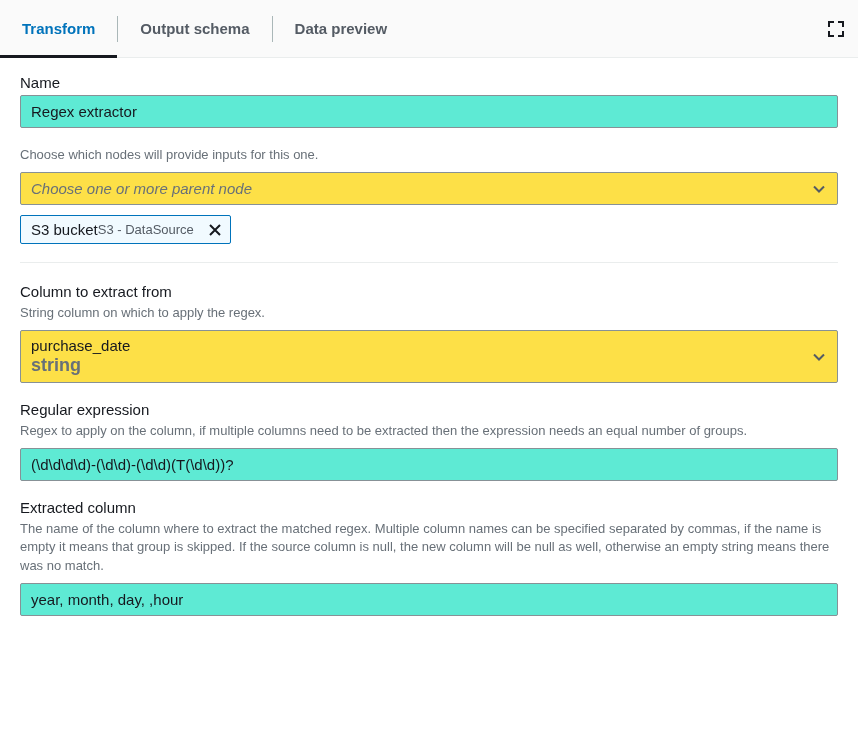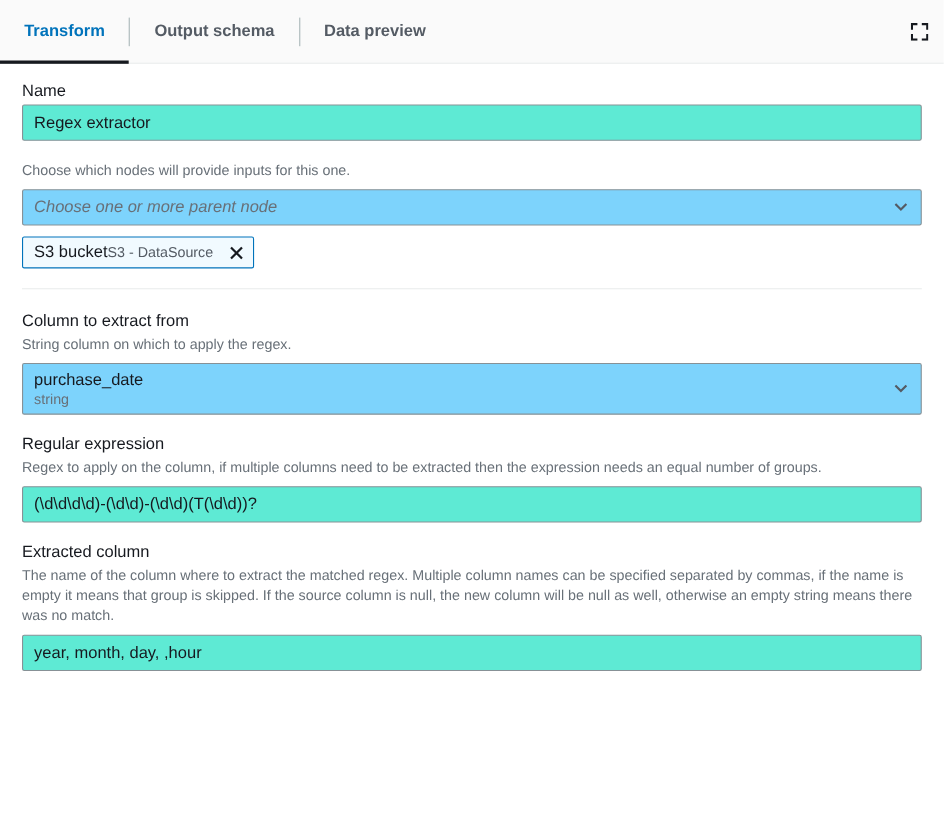--- a/index.html
+++ b/index.html
@@ -94,21 +94,21 @@
       color: #687078;
       font-style: italic;
     }
     .select-box {
       width: 100%;
       border: 1px solid #879196;
       border-radius: 2px;
       padding: 7px 34px 7px 10px;
       position: relative;
       cursor: pointer;
-      background: #7dd3fc;
+      background: #fde047;
       font-size: 15px;
     }
     .select-box .placeholder {
       color: #687078;
       font-style: italic;
     }
     .select-box .caret {
       position: absolute;
       right: 12px;
       top: 50%;
@@ -116,23 +116,24 @@
       color: #545b64;
     }
     .select-box.tall {
       padding: 6px 48px 6px 10px;
     }
     .select-primary {
       font-size: 15px;
       color: #16191f;
     }
     .select-secondary {
-      font-size: 13px;
+      font-size: 18px;
       color: #687078;
       margin-top: 1px;
+      font-weight: bold;
     }
     .tag-chip {
       display: inline-flex;
       border: 1px solid #0073bb;
       background: #f1faff;
       border-radius: 2px;
       padding: 5px 36px 5px 10px;
       margin-top: 10px;
       position: relative;
       min-width: 148px;

